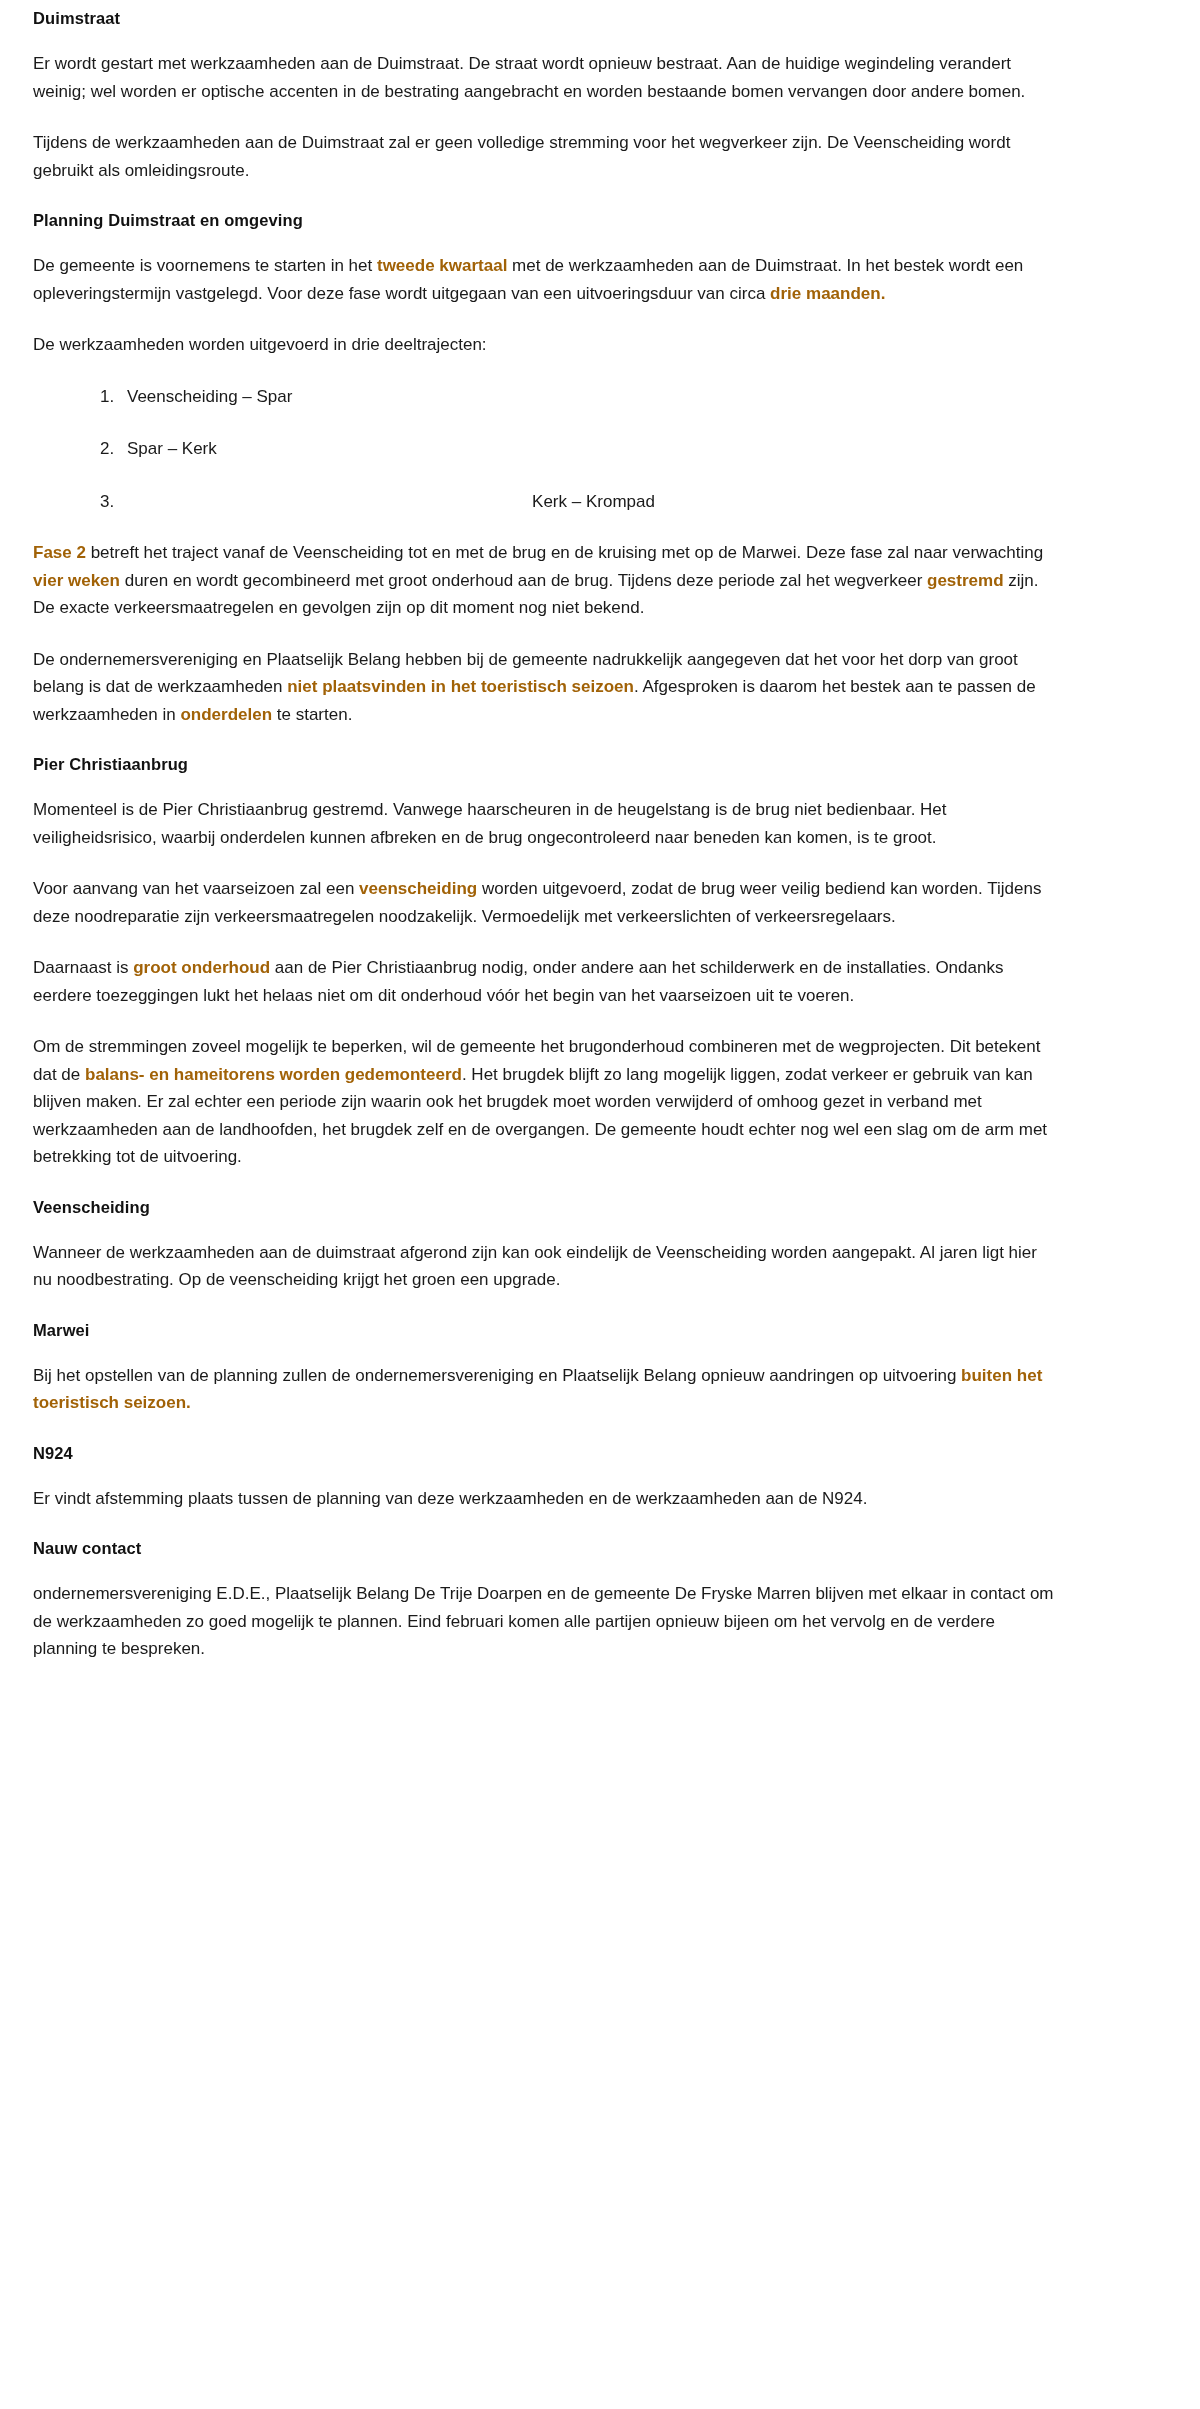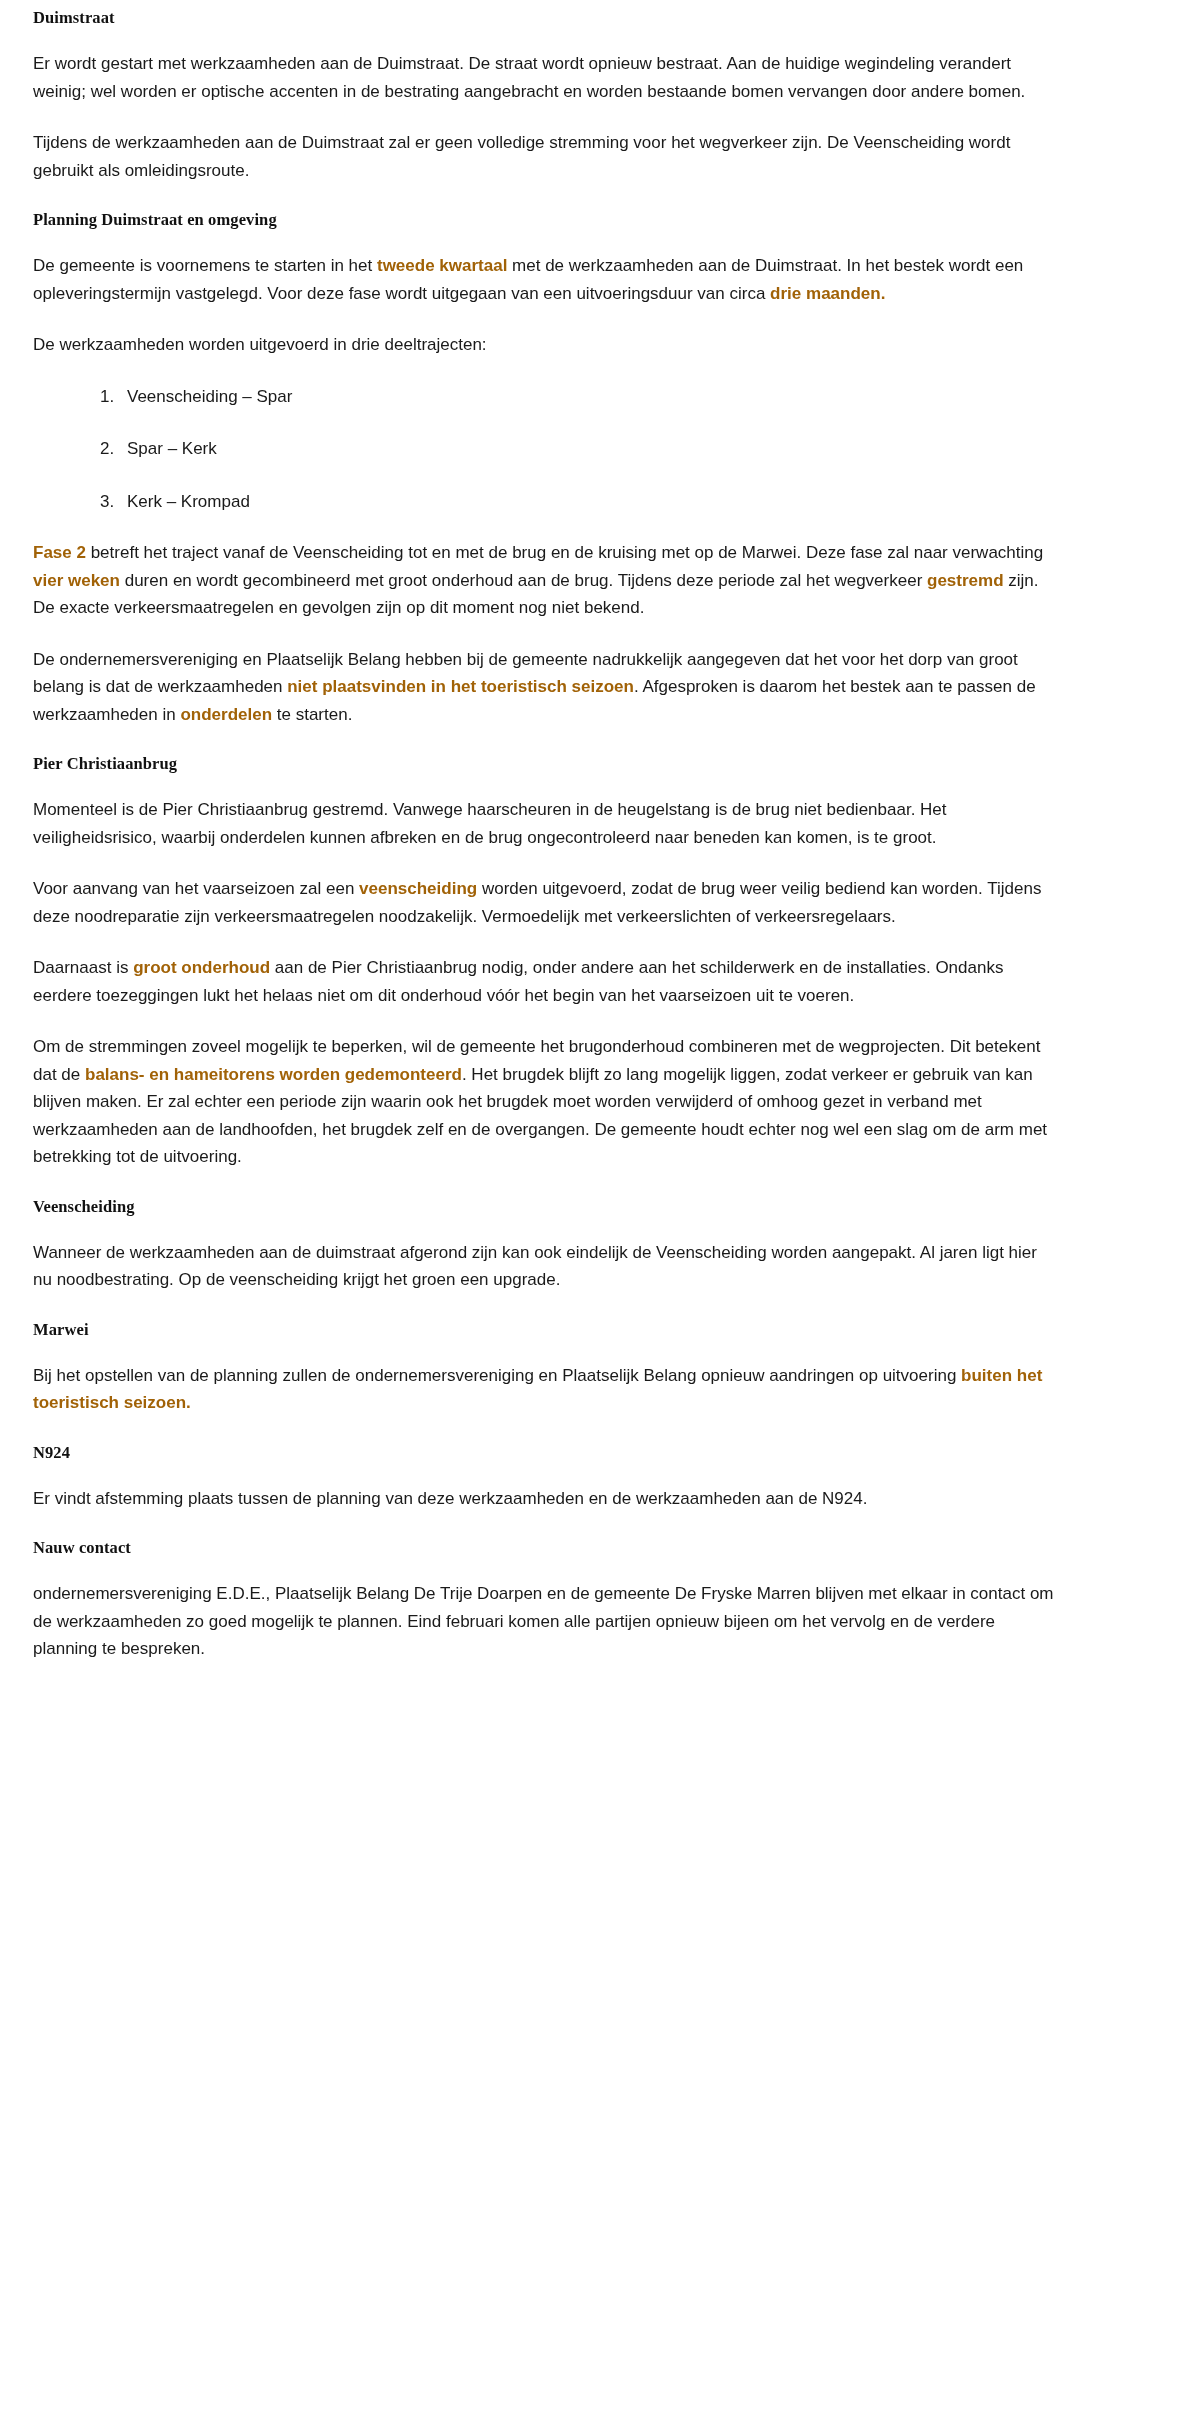--- a/index.html
+++ b/index.html
@@ -19,21 +19,20 @@
     width: 1200px;
     padding: 6px 140px 14px 33px;
   }
   h3.section-heading {
     font-size: 16.5px;
     line-height: 24px;
     font-weight: bold;
     color: #111111;
     margin: 0 0 20px 0;
     letter-spacing: 0.1px;
-    font-family: Liberation Serif, serif;
   }
   p.body-text {
     font-size: 17px;
     line-height: 27.5px;
     margin: 0 0 24px 0;
     color: #1a1a1a;
     font-weight: normal;
   }
   p.body-text:last-child {
     margin-bottom: 0;
@@ -49,20 +48,21 @@
     list-style-type: decimal;
   }
   ol.trajecten li {
     font-size: 17px;
     line-height: 27.5px;
     margin: 0 0 25px 0;
     padding-left: 8px;
   }
   ol.trajecten li:last-child {
     margin-bottom: 24px;
+    text-align: center;
   }
 </style>
 </head>
 <body>
 
 <article class="article">
 
   <h3 class="section-heading">Duimstraat</h3>
   <p class="body-text">Er wordt gestart met werkzaamheden aan de Duimstraat. De straat wordt opnieuw bestraat. Aan de huidige wegindeling verandert weinig; wel worden er optische accenten in de bestrating aangebracht en worden bestaande bomen vervangen door andere bomen.</p>
   <p class="body-text">Tijdens de werkzaamheden aan de Duimstraat zal er geen volledige stremming voor het wegverkeer zijn. De Veenscheiding wordt gebruikt als omleidingsroute.</p>

